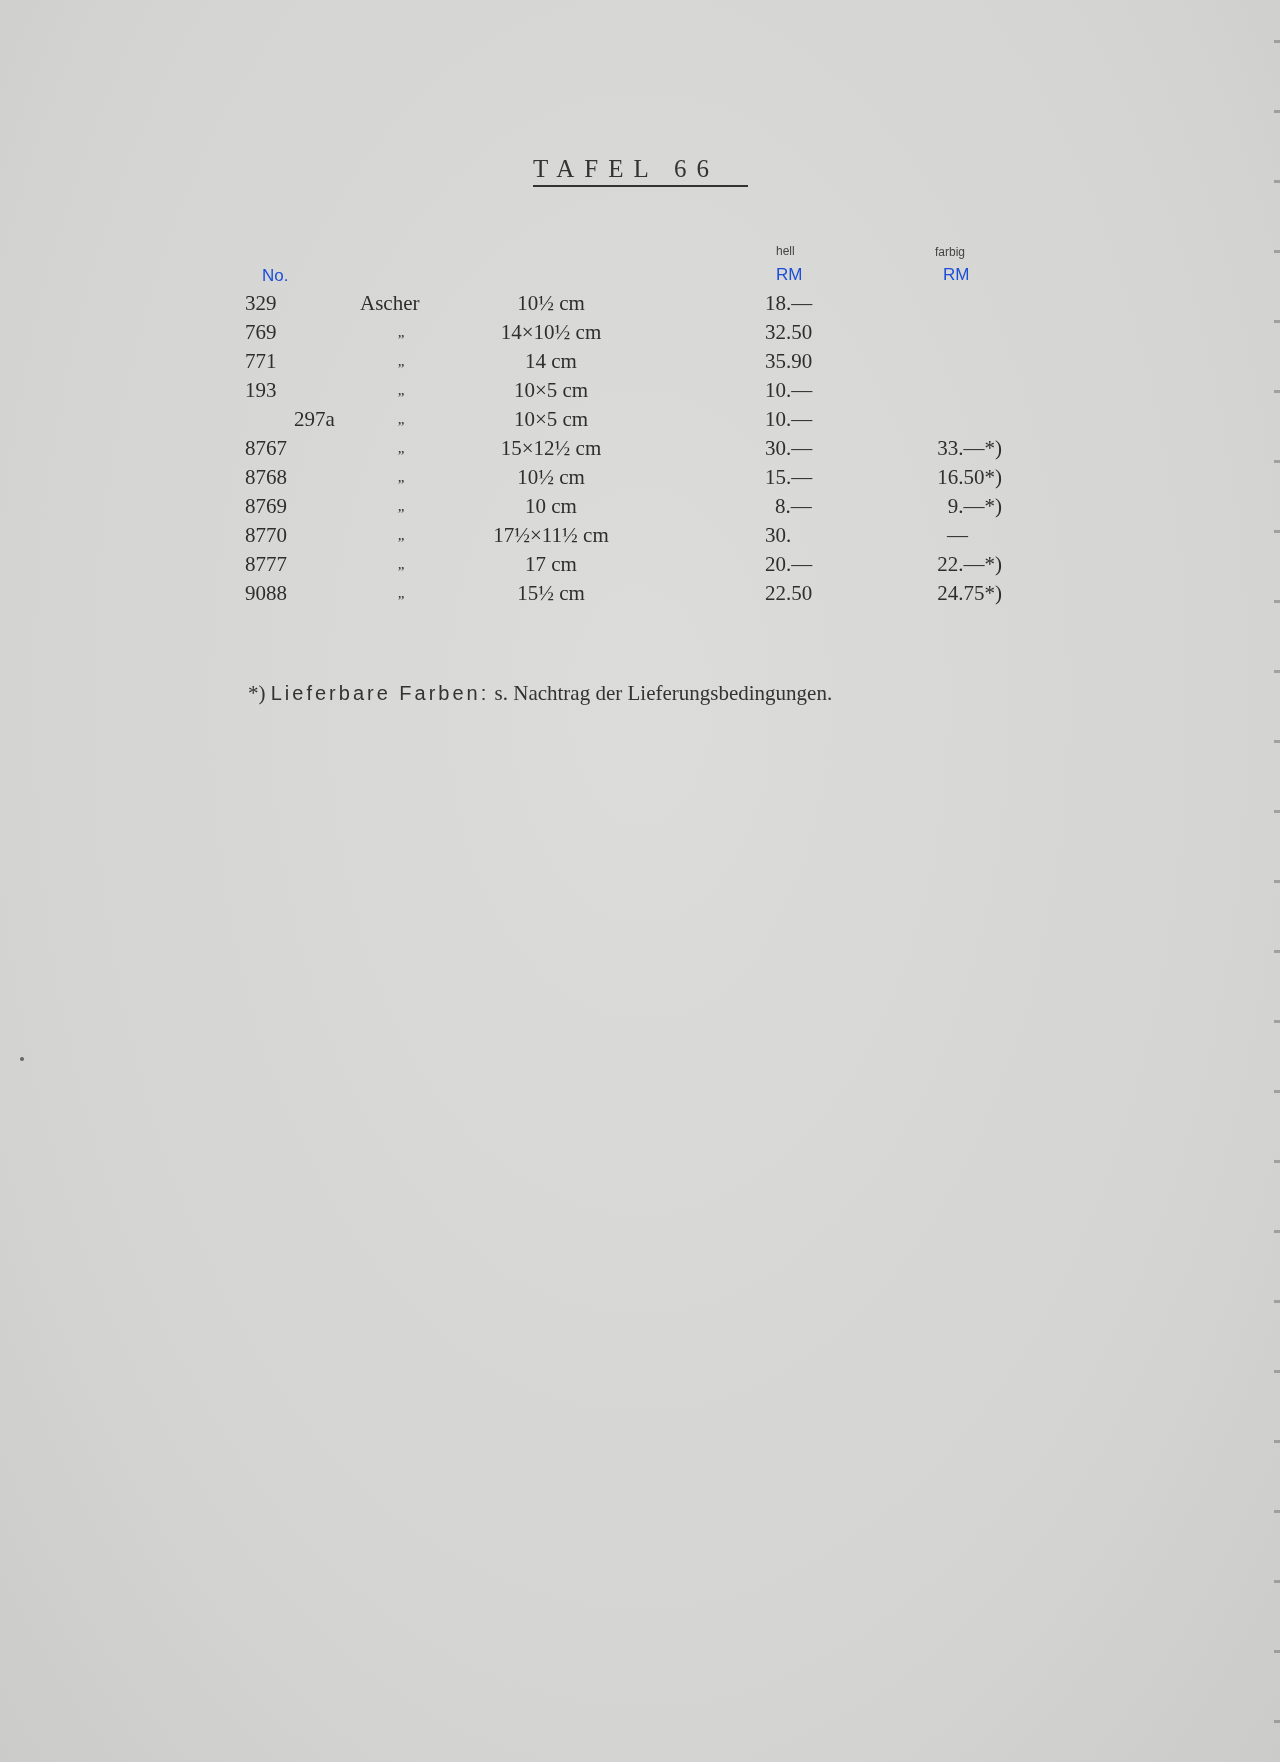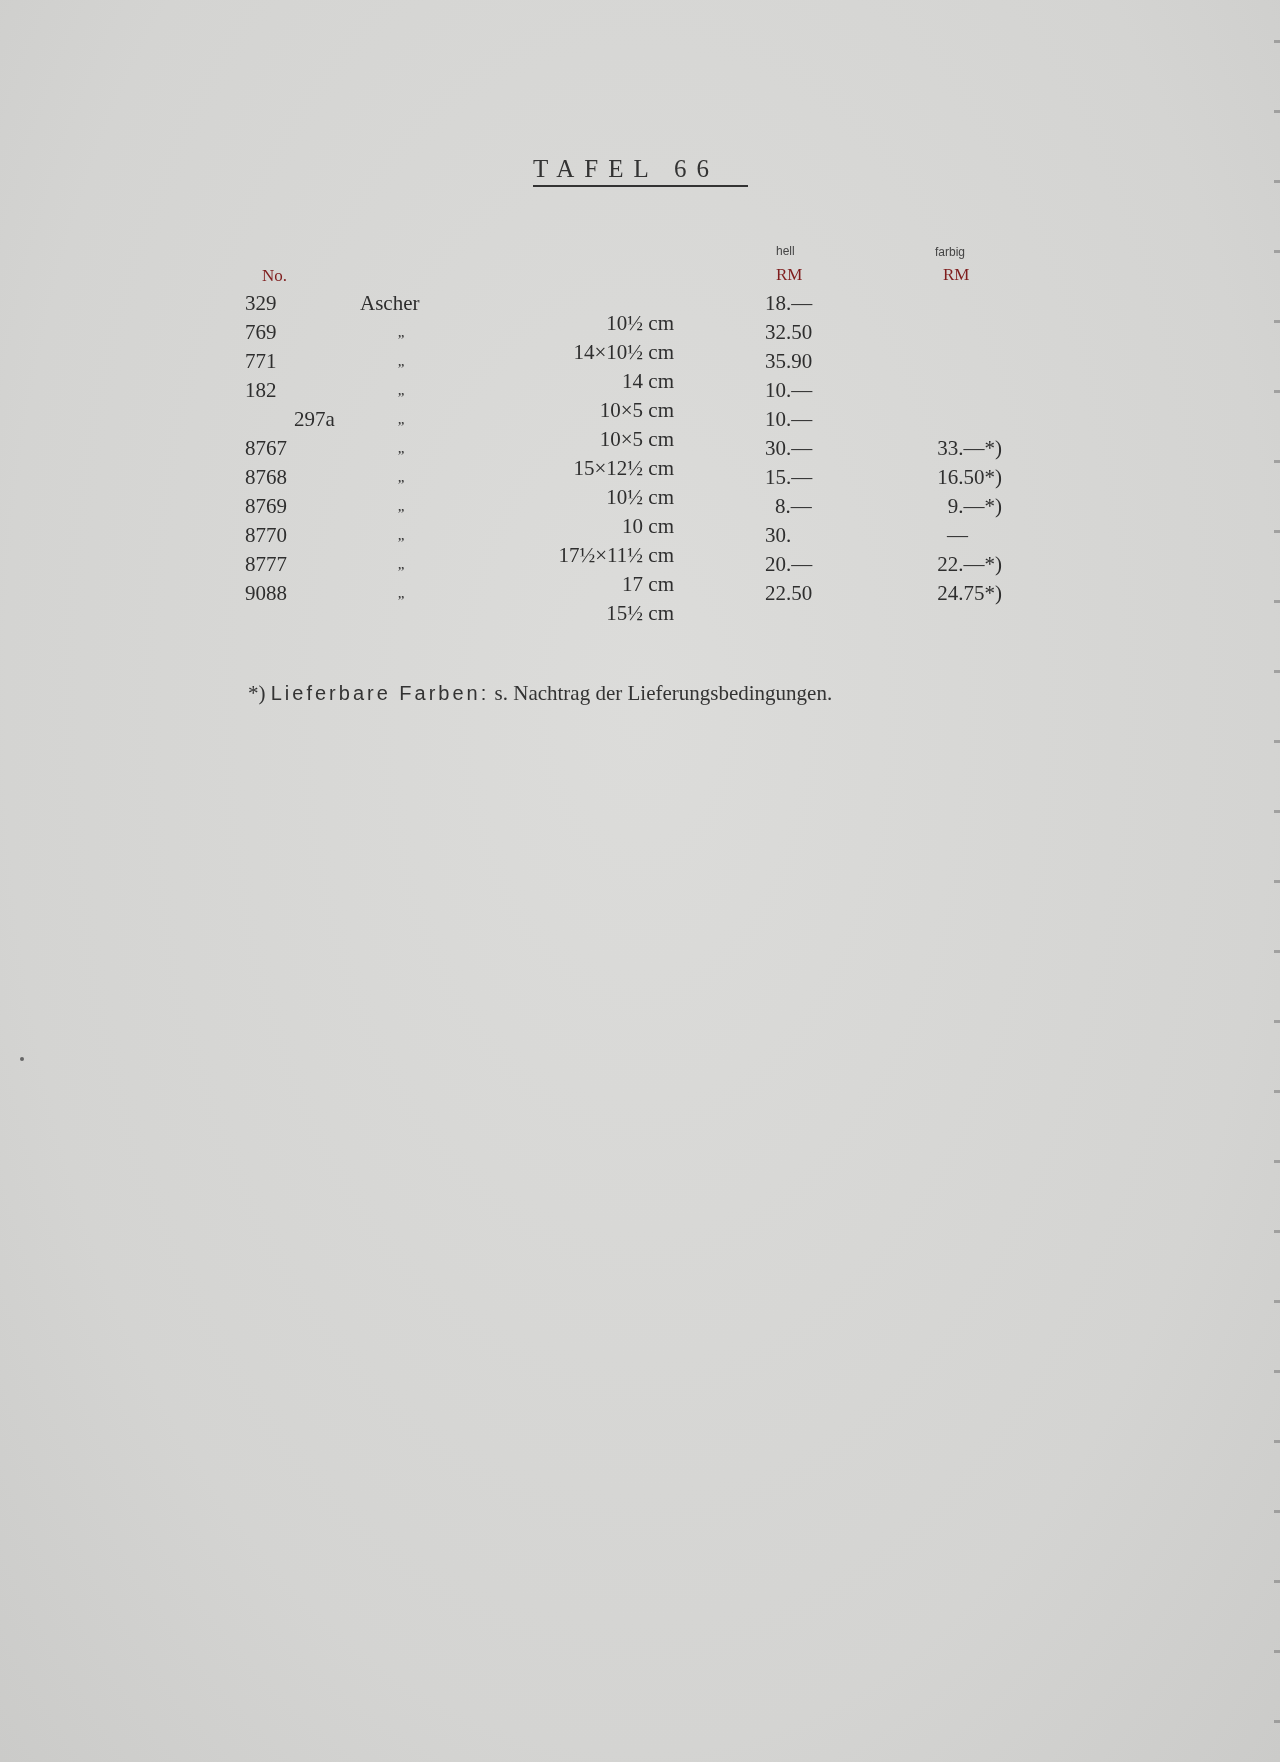--- a/index.html
+++ b/index.html
@@ -27,32 +27,32 @@
     color: #333;
   }
   .title-rule {
     position: absolute; left: 533px; top: 185px; width: 215px; height: 2px; background: #333;
   }
   .hdr-small {
     position: absolute; font-family: "Liberation Sans", "DejaVu Sans", sans-serif;
     font-size: 12px; color: #444;
   }
   .hdr {
-    position: absolute; font-size: 17px; color: #7f1d1d;
-    font-family: Liberation Serif, serif;
+    position: absolute; font-size: 17px; color: #1d4ed8;
+    font-family: Liberation Sans, sans-serif;
   }
   .row {
     position: absolute; left: 0; width: 1280px; height: 29px;
     font-size: 21px; line-height: 29px;
   }
   .cell { position: absolute; white-space: nowrap; }
   .c-no { left: 245px; width: 70px; text-align: left; }
   .c-name { left: 360px; width: 100px; text-align: left; }
   .c-ditto { left: 391px; width: 20px; text-align: center; font-size: 15px; }
-  .c-size { left: 488px; width: 186px; text-align: right; margin-top: 20px; }
+  .c-size { left: 458px; width: 186px; text-align: center; }
   .c-hell { left: 765px; width: 100px; text-align: left; }
   .c-farbig { left: 860px; width: 142px; text-align: right; }
   .footnote {
     position: absolute; left: 248px; top: 681px; width: 760px;
     font-size: 21px; color: #333; white-space: nowrap;
   }
   .spaced { letter-spacing: 3px; font-family: "Liberation Sans", "DejaVu Sans", sans-serif; font-size: 20px; }
   .dot { position: absolute; width: 4px; height: 4px; border-radius: 50%; background: #666; }
 </style>
 </head>
@@ -87,21 +87,21 @@
     <span class="cell c-farbig"></span>
   </div>
   <div class="row" style="top:347px;">
     <span class="cell c-no">771</span>
     <span class="cell c-ditto">„</span>
     <span class="cell c-size">14  cm</span>
     <span class="cell c-hell">35.90</span>
     <span class="cell c-farbig"></span>
   </div>
   <div class="row" style="top:376px;">
-    <span class="cell c-no">182</span>
+    <span class="cell c-no">193</span>
     <span class="cell c-ditto">„</span>
     <span class="cell c-size">10×5  cm</span>
     <span class="cell c-hell">10.—</span>
     <span class="cell c-farbig"></span>
   </div>
   <div class="row" style="top:405px;">
     <span class="cell c-no" style="left:260px;margin-left:34px;">297a</span>
     <span class="cell c-ditto">„</span>
     <span class="cell c-size">10×5  cm</span>
     <span class="cell c-hell">10.—</span>

